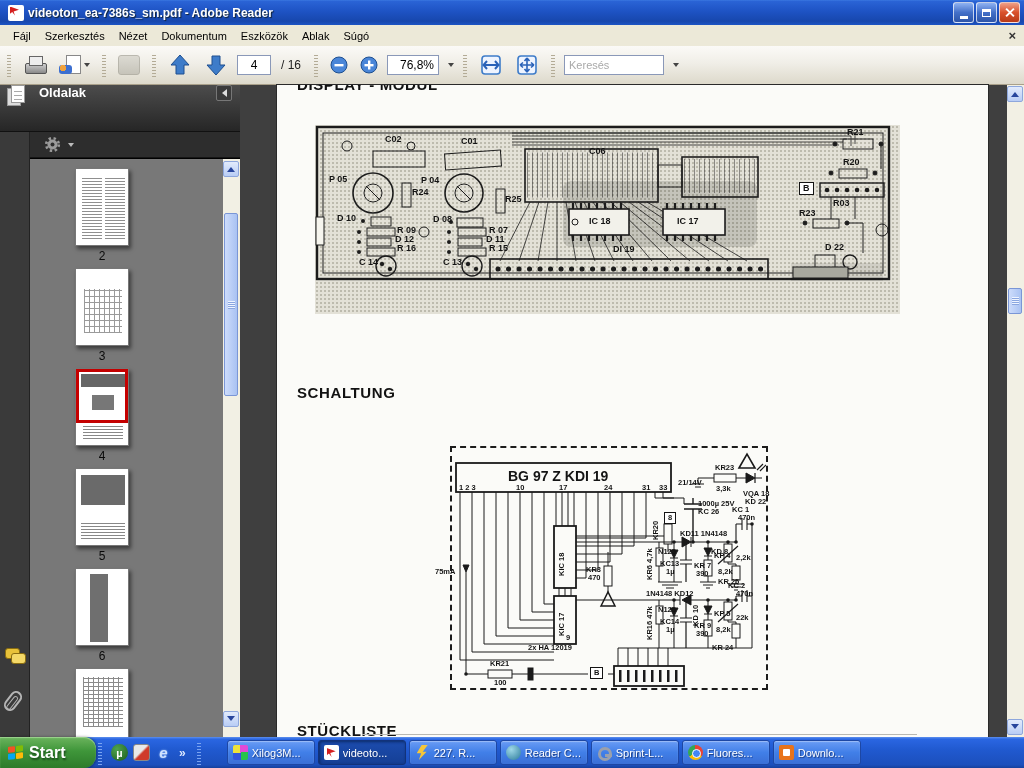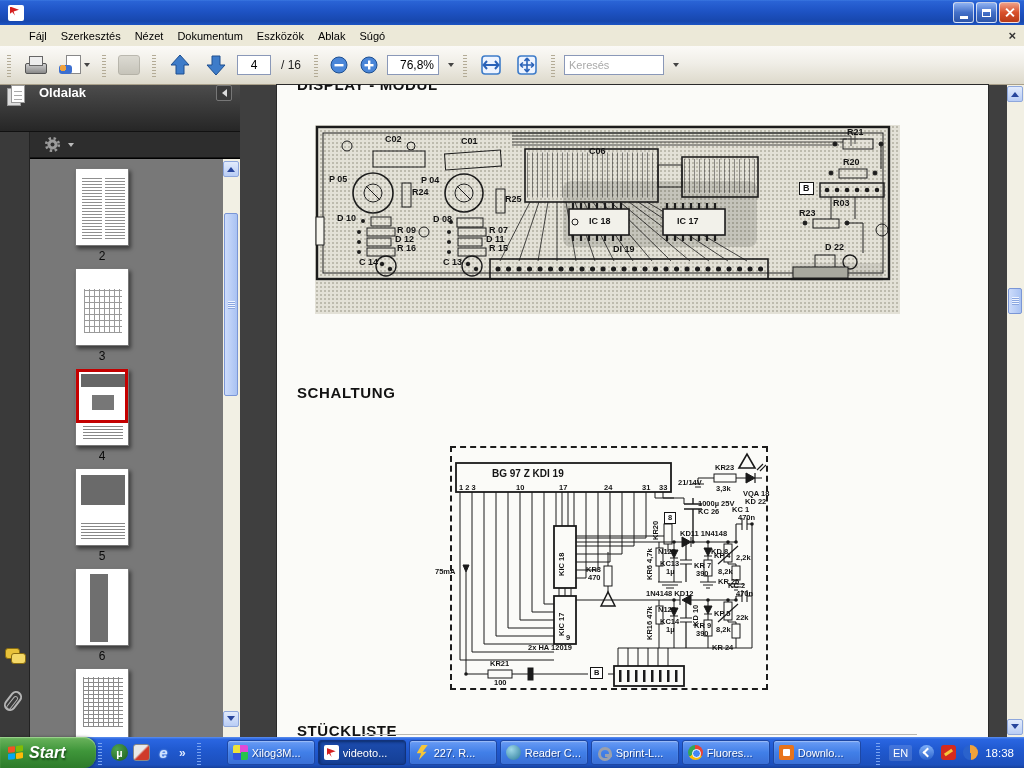--- a/index.html
+++ b/index.html
@@ -21,21 +21,21 @@
   .cap-blue{background:linear-gradient(180deg,#8fb2f2 0%,#4470c8 50%,#2d55a8 100%);}
   .cap-red{background:linear-gradient(180deg,#f0a088 0%,#d9512c 50%,#b83a17 100%);}
   .gl-min{width:8px;height:3px;background:#fff;margin-top:10px;}
   .gl-restore{width:9px;height:8px;border:1px solid #fff;border-top:3px solid #fff;}
   .gl-close{width:11px;height:11px;position:relative;}
   .gl-close::before,.gl-close::after{content:"";position:absolute;left:5px;top:0;width:2px;height:11px;background:#fff;}
   .gl-close::before{transform:rotate(45deg);} .gl-close::after{transform:rotate(-45deg);}
 
   
   #menubar{left:0;top:25px;width:1024px;height:21px;background:#ece9d8;
-    display:flex;align-items:center;font-size:11px;color:#000;padding-left:22px;}
+    display:flex;align-items:center;font-size:11px;color:#000;padding-left:6px;}
   .menu-item{padding:2px 7px;cursor:default;}
   #menu-close{margin-left:auto;margin-right:8px;font-size:13px;font-weight:bold;color:#333;}
 
   
   #toolbar{left:0;top:46px;width:1024px;height:39px;
     background:linear-gradient(180deg,#fbfaf7 0%,#f0eee7 45%,#ddd9cb 100%);
     border-bottom:1px solid #a9a08a;display:flex;align-items:center;padding:0 4px;gap:6px;}
   .grip{width:4px;height:24px;background-image:repeating-linear-gradient(0deg,#b3ab96 0 1px,transparent 1px 3px);margin:0 3px;}
   .tbtn{height:30px;display:flex;align-items:center;justify-content:center;padding:0 3px;border-radius:3px;}
   .drop-arrow{width:0;height:0;border:3px solid transparent;border-top:4px solid #444;margin:3px 0 0 3px;}
@@ -123,21 +123,21 @@
     background:linear-gradient(180deg,#5e90ee 0%,#2a66e2 7%,#2059cf 42%,#1c4fbc 90%,#16409c 100%);
     display:flex;align-items:center;}
   #start-btn{width:96px;height:31px;border-radius:0 12px 12px 0;
     background:linear-gradient(180deg,#6cb45e 0%,#3f963a 45%,#2d7b2a 100%);
     box-shadow:inset 0 1px 1px #9ed48f, 1px 0 3px rgba(0,0,0,.4);
     display:flex;align-items:center;gap:5px;padding-left:8px;}
   .flag{width:16px;height:14px;display:grid;grid-template-columns:7px 7px;grid-template-rows:6px 6px;gap:1px;transform:skewY(-6deg);}
   .flag i{border-radius:1px;}
   .flag i:nth-child(1){background:#f35325;} .flag i:nth-child(2){background:#81bc06;}
   .flag i:nth-child(3){background:#05a6f0;} .flag i:nth-child(4){background:#ffba08;}
-  #start-label{color:#fff;font-size:16px;font-weight:bold;font-style:italic;text-shadow:1px 2px 2px #1a4a1a;}
+  #start-label{color:#fff;font-size:16px;font-weight:bold;text-shadow:1px 2px 2px #1a4a1a;}
   #quicklaunch{display:flex;align-items:center;gap:5px;padding:0 7px;}
   .ql-ico{width:17px;height:17px;border-radius:3px;display:flex;align-items:center;justify-content:center;
     color:#fff;font-size:11px;font-weight:bold;}
   .ql-utorrent{background:radial-gradient(circle at 35% 30%,#4ea34e,#1c5c1c);border-radius:50%;}
   .ql-app{background:linear-gradient(135deg,#e8e8e8 45%,#cf3a2a 55%);border:1px solid #888;color:#2255aa;}
   .ql-ie{background:transparent;color:#cfe2ff;font-style:italic;font-size:15px;text-shadow:0 0 2px #9ec4ff;}
   .ql-more{color:#dce8ff;font-size:12px;font-weight:bold;padding:0 2px;}
   .ridge{width:4px;height:24px;background-image:repeating-linear-gradient(0deg,#7aa4f2 0 1px,transparent 1px 3px);margin:0 2px;}
   #task-buttons{display:flex;gap:3px;margin-left:24px;}
   .taskbtn{width:88px;height:25px;border-radius:3px;border:1px solid #1d47a4;
@@ -172,20 +172,21 @@
   .tray-net{width:15px;height:15px;border-radius:50%;background:conic-gradient(#f0a23c 0 50%,#2a62cc 0);}
   #tray-time{color:#fff;font-size:11.5px;}
 
   svg{display:block;}
 </style>
 </head>
 <body>
 
 <div class="abs" id="titlebar">
   <span class="pdf-glyph"></span>
+  <span id="window-title">videoton_ea-7386s_sm.pdf - Adobe Reader</span>
   <span class="cap-btns">
     <span class="cap-btn cap-blue">
         <span class="gl-min"></span>
       </span>
     <span class="cap-btn cap-blue">
         <span class="gl-restore"></span>
       </span>
     <span class="cap-btn cap-red">
         <span class="gl-close"></span>
       </span>
@@ -544,21 +545,21 @@
                 <circle cx="234" cy="152" r="1.8"></circle>
                 <circle cx="256" cy="152" r="1.8"></circle>
                 <circle cx="276" cy="152" r="1.8"></circle>
                 <circle cx="284" cy="152" r="1.8"></circle>
               <circle cx="14" cy="226" r="1.8"></circle>
                 <circle cx="300" cy="76" r="1.8"></circle>
             </g>
           </g>
         </svg>
         <div id="schem-labels">
-            <span class="fig-lbl" style="font-size: 10px; left: 40px; top: 21px;">BG 97 Z   KDI 19</span>
+            <span class="fig-lbl" style="font-size: 14px; left: 56px; top: 21px;">BG 97 Z   KDI 19</span>
             <span class="fig-lbl" style="left: 7px; top: 36px;">1 2 3</span>
             <span class="fig-lbl" style="left: 64px; top: 36px;">10</span>
             <span class="fig-lbl" style="left: 107px; top: 36px;">17</span>
             <span class="fig-lbl" style="left: 152px; top: 36px;">24</span>
             <span class="fig-lbl" style="left: 190px; top: 36px;">31</span>
             <span class="fig-lbl" style="left: 207px; top: 36px;">33</span>
             <span class="fig-lbl" style="left: 226px; top: 31px;">21/14V</span>
             <span class="fig-lbl" style="left: 263px; top: 16px;">KR23</span>
             <span class="fig-lbl" style="left: 264px; top: 37px;">3,3k</span>
             <span class="fig-lbl" style="left: 291px; top: 42px;">VQA 18</span>
@@ -665,21 +666,13 @@
       </div>
       <div class="taskbtn">
         <span class="tb-ico chrome"></span>
         <span class="tb-label">Fluores...</span>
       </div>
       <div class="taskbtn">
         <span class="tb-ico download"></span>
         <span class="tb-label">Downlo...</span>
       </div>
     </div>
-  <div id="tray">
-    <span class="ridge"></span>
-    <span id="tray-lang">EN</span>
-    <span class="tray-chev"></span>
-    <span class="tray-sec"></span>
-    <span class="tray-net"></span>
-    <span id="tray-time">18:38</span>
-  </div>
 </div>
 
 </body></html>

